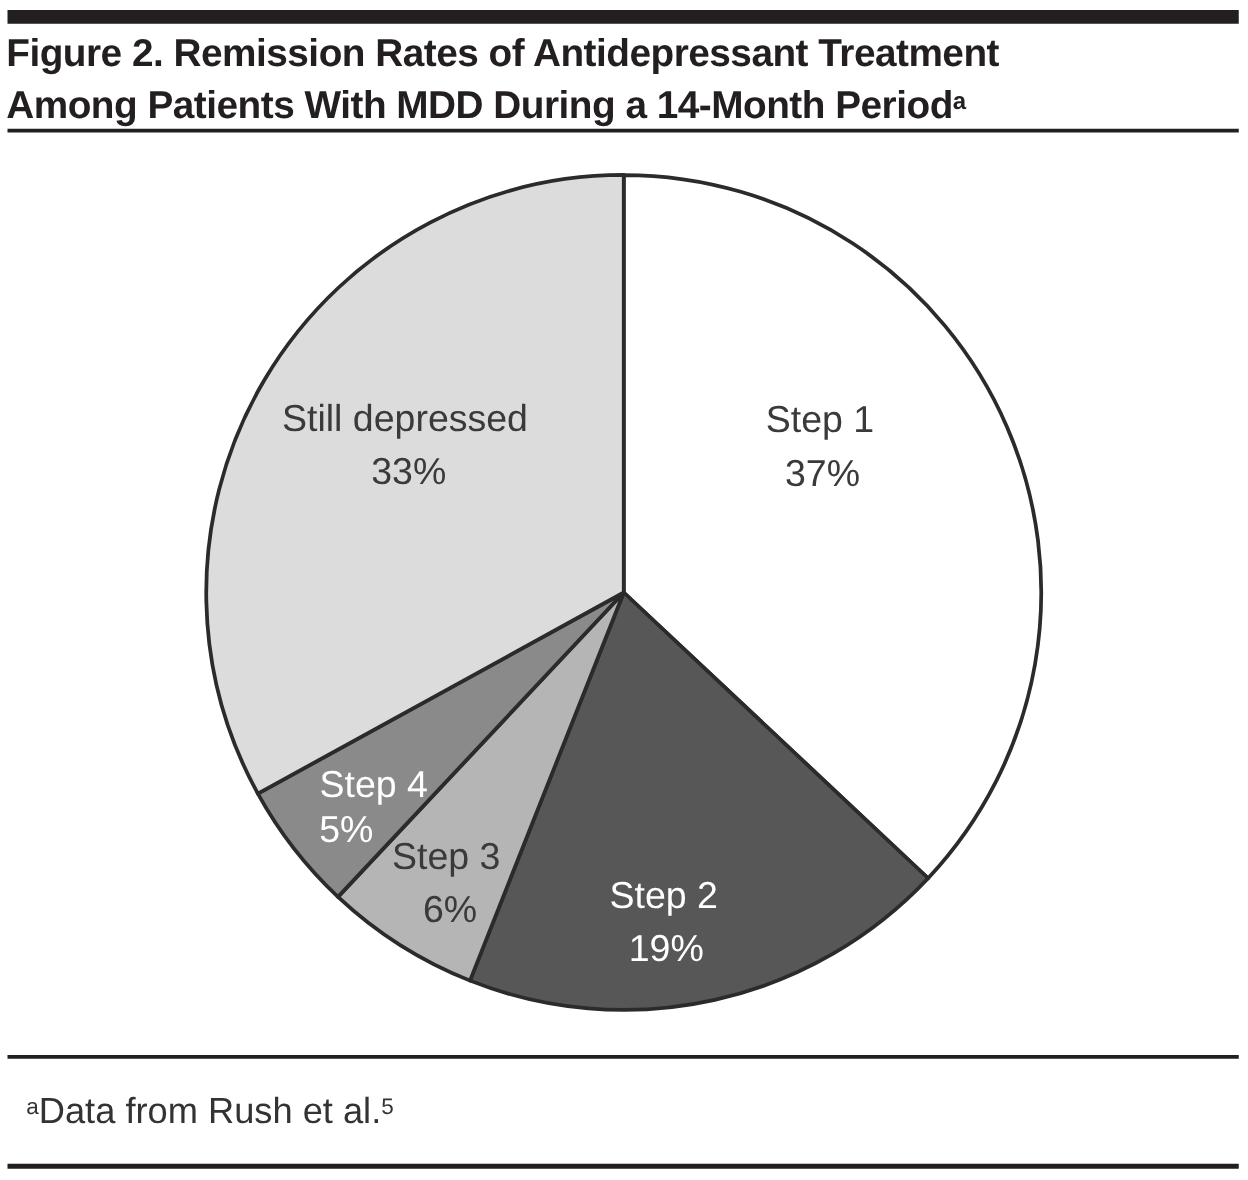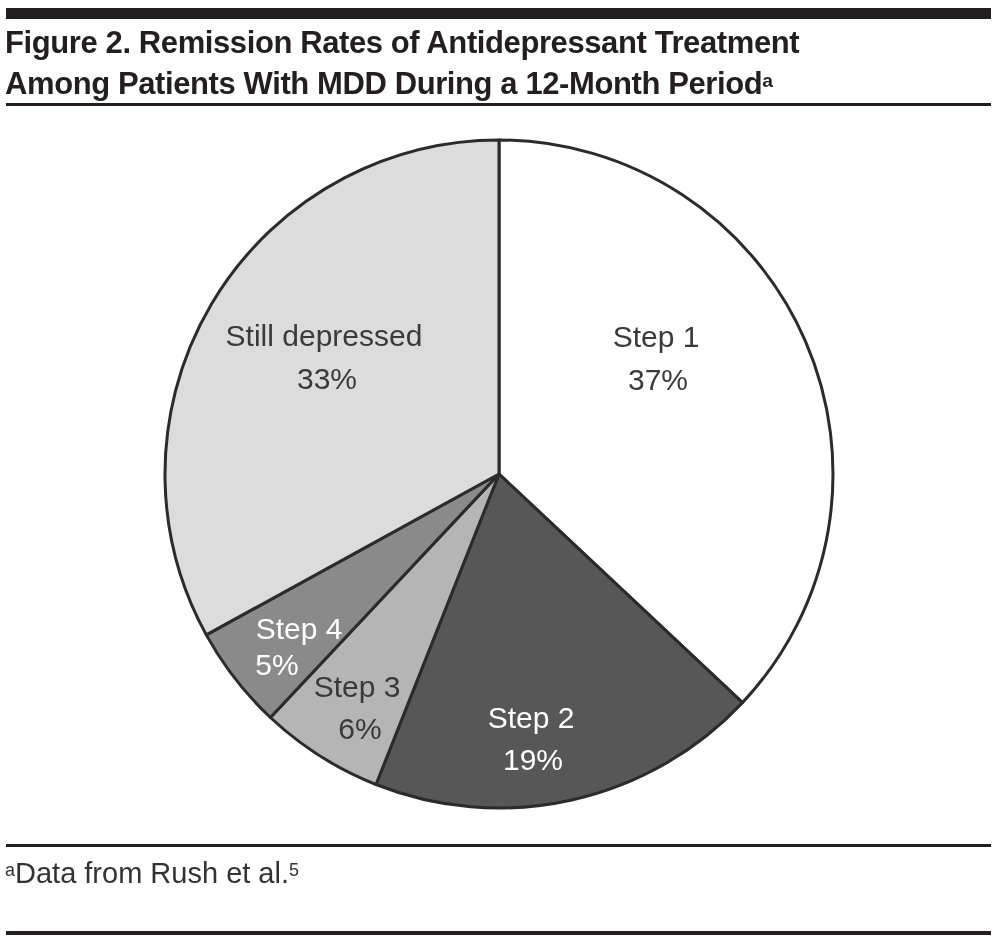--- a/index.html
+++ b/index.html
@@ -34,38 +34,38 @@
   .chart-area svg { display: block; width: 100%; height: 100%; }
   #pie-svg text {
     font-family: "Liberation Sans", sans-serif;
     font-size: 30px;
   }
   .foot-rule {
     position: absolute; left: 6px; right: 7px; top: 844px; height: 3px;
     background: #231f20;
   }
   .footnote {
-    position: absolute; left: 5px; margin: 0;
+    position: absolute; left: 5px; margin: 16px;
     font-size: 29px; line-height: 34px; color: #333333;
   }
   .footnote-1 { top: 856px; }
   .footnote-2 { top: 891px; }
   .bottom-bar {
     position: absolute; left: 6px; right: 7px; top: 931px; height: 4px;
     background: #231f20;
   }
 </style>
 </head>
 <body>
 
 <div class="page">
 
   <div class="top-bar"></div>
 
-  <h1 class="title"><span>Figure 2. Remission Rates of Antidepressant Treatment</span><br><span>Among Patients With MDD During a 12-Month Period</span><sup>a</sup></h1>
+  <h1 class="title"><span>Figure 2. Remission Rates of Antidepressant Treatment</span><br><span>Among Patients With MDD During a 14-Month Period</span><sup>a</sup></h1>
 
   <div class="title-rule"></div>
 
   <div class="chart-area">
     <svg id="pie-svg" viewBox="0 0 998 700" xmlns="http://www.w3.org/2000/svg">
         <path d="M 499 344 L 499.0 10.0 A 334 334 0 0 1 742.5 572.6 Z" fill="#ffffff" stroke="#2b2b2b" stroke-width="3" stroke-linejoin="round"></path>
         <path d="M 499 344 L 742.5 572.6 A 334 334 0 0 1 376.0 654.5 Z" fill="#575757" stroke="#2b2b2b" stroke-width="3" stroke-linejoin="round"></path>
         <path d="M 499 344 L 376.0 654.5 A 334 334 0 0 1 270.4 587.5 Z" fill="#b5b5b5" stroke="#2b2b2b" stroke-width="3" stroke-linejoin="round"></path>
         <path d="M 499 344 L 270.4 587.5 A 334 334 0 0 1 206.3 504.9 Z" fill="#8a8a8a" stroke="#2b2b2b" stroke-width="3" stroke-linejoin="round"></path>
         <path d="M 499 344 L 206.3 504.9 A 334 334 0 0 1 499.0 10.0 Z" fill="#dcdcdc" stroke="#2b2b2b" stroke-width="3" stroke-linejoin="round"></path>

